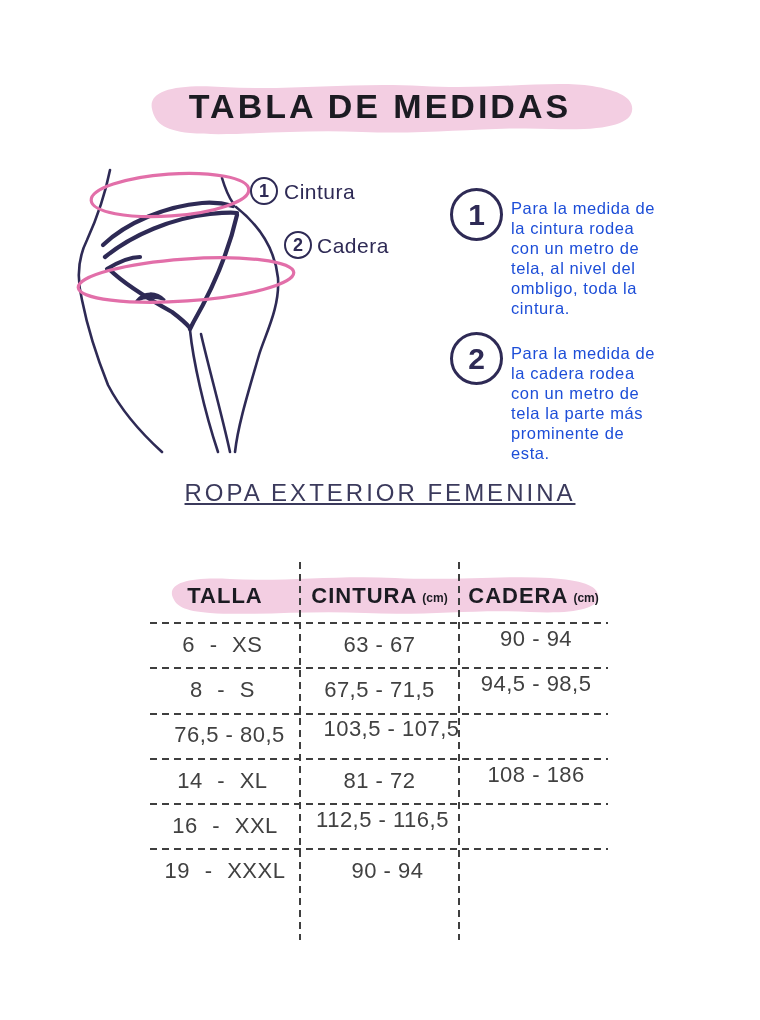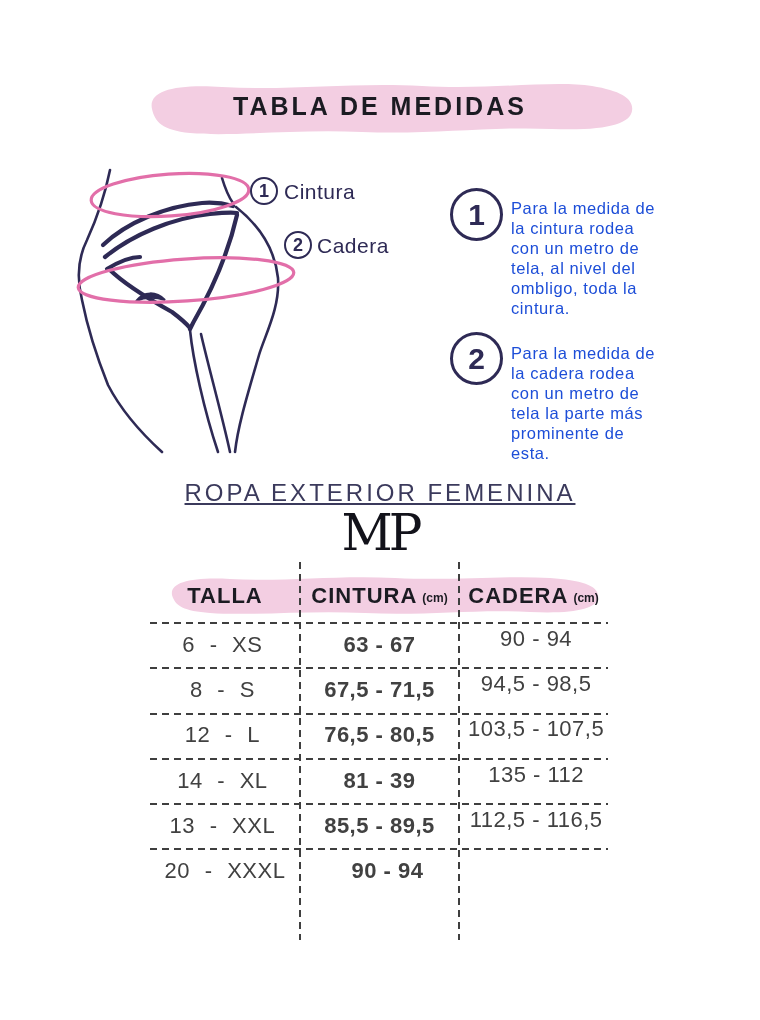--- a/index.html
+++ b/index.html
@@ -6,21 +6,21 @@
   .page{
     position:relative;width:760px;height:1020px;background:#ffffff;overflow:hidden;
     font-family:"Liberation Sans",sans-serif;
   }
   
   .title-blob-wrap{position:absolute;left:122px;top:77px;width:516px;height:60px;}
   .title-blob-wrap svg{position:absolute;left:0;top:0;}
   .main-title{
     position:absolute;left:0;top:0;width:516px;height:58px;
     display:flex;align-items:center;justify-content:center;
-    font-size:25px;font-weight:bold;letter-spacing:3px;color:#1b1b22;
+    font-size:34px;font-weight:bold;letter-spacing:3px;color:#1b1b22;
   }
   
   .figure-svg{position:absolute;left:72px;top:150px;}
   .fig-circle{
     position:absolute;width:28px;height:28px;border:2.5px solid #2e2a55;border-radius:50%;
     box-sizing:border-box;display:flex;align-items:center;justify-content:center;
     font-size:18px;font-weight:bold;color:#2e2a55;background:#fff;
   }
   .fig-circle.n1{left:250px;top:177px;}
   .fig-circle.n2{left:284px;top:231px;}
@@ -55,21 +55,21 @@
   .size-table{position:absolute;left:150px;top:573px;width:458px;height:368px;}
   .tbl-blob{position:absolute;left:0;top:0;}
   .tbl-head{
     position:absolute;left:0;top:0;width:458px;height:46px;display:flex;
   }
   .tbl-head .hcell{
     display:flex;align-items:center;justify-content:center;
     font-size:22px;font-weight:bold;color:#1b1b22;letter-spacing:1px;
   }
   .tbl-head .unit{font-size:12px;font-weight:bold;margin-left:5px;transform:translateY(2px);letter-spacing:0;}
-  .col1{width:150px;text-align:right;} .col2{width:159px;font-weight:bold;} .col3{width:149px;}
+  .col1{width:150px;text-align:right;} .col2{width:159px;} .col3{width:149px;}
   .tbl-body{position:absolute;left:0;top:49px;width:458px;}
   .tbl-row{
     display:flex;height:45.3px;align-items:center;
     background-image:repeating-linear-gradient(90deg,#3f3f3f 0 7px,transparent 7px 12px);
     background-size:100% 2px;background-repeat:no-repeat;background-position:left top;gap:8px;
   }
   .tbl-row .cell{
     display:flex;align-items:center;justify-content:center;
     font-size:22px;color:#414141;letter-spacing:0.5px;
   }
@@ -147,21 +147,20 @@
       <span>2</span>
     </div>
   <div class="inst-text t2">Para la medida de
 la cadera rodea
 con un metro de
 tela la parte más
 prominente de
 esta.</div>
 
   <div class="section-title">ROPA EXTERIOR FEMENINA</div>
-  <div class="brand-logo">MP</div>
 
   <div class="size-table">
     <svg class="tbl-blob" width="458" height="44" viewBox="0 0 458 44">
       <path fill="#f3cee2" d="M 22,22 C 20,9 42,4 80,6 C 135,9 185,2 245,5 C 305,8 355,2 400,5 C 432,7 450,13 448,25 C 446,36 424,41 380,39 C 325,36 275,43 215,40 C 158,37 100,43 60,40 C 34,38 25,33 22,22 Z"></path>
     </svg>
 
     <div class="tbl-head">
       <div class="hcell col1">
           <span>TALLA</span>
         </div>
@@ -180,36 +179,34 @@
         <div class="cell c-talla col1">6 - XS</div>
         <div class="cell c-cintura col2">63 - 67</div>
         <div class="cell c-cadera col3">90 - 94</div>
       </div>
       <div class="tbl-row">
         <div class="cell c-talla col1">8 - S</div>
         <div class="cell c-cintura col2">67,5 - 71,5</div>
         <div class="cell c-cadera col3">94,5 - 98,5</div>
       </div>
       <div class="tbl-row">
-        <div class="cell c-talla col1">12 - L</div>
         <div class="cell c-cintura col2">76,5 - 80,5</div>
         <div class="cell c-cadera col3">103,5 - 107,5</div>
       </div>
       <div class="tbl-row">
         <div class="cell c-talla col1">14 - XL</div>
-        <div class="cell c-cintura col2">81 - 39</div>
-        <div class="cell c-cadera col3">135 - 112</div>
-      </div>
-      <div class="tbl-row">
-        <div class="cell c-talla col1">13 - XXL</div>
-        <div class="cell c-cintura col2">85,5 - 89,5</div>
+        <div class="cell c-cintura col2">81 - 72</div>
+        <div class="cell c-cadera col3">108 - 186</div>
+      </div>
+      <div class="tbl-row">
+        <div class="cell c-talla col1">16 - XXL</div>
         <div class="cell c-cadera col3">112,5 - 116,5</div>
       </div>
       <div class="tbl-row">
-        <div class="cell c-talla col1">20 - XXXL</div>
+        <div class="cell c-talla col1">19 - XXXL</div>
         <div class="cell c-cintura col2">90 - 94</div>
       </div>
     </div>
 
     <div class="vline v1"></div>
     <div class="vline v2"></div>
   </div>
 
 </div>
 

